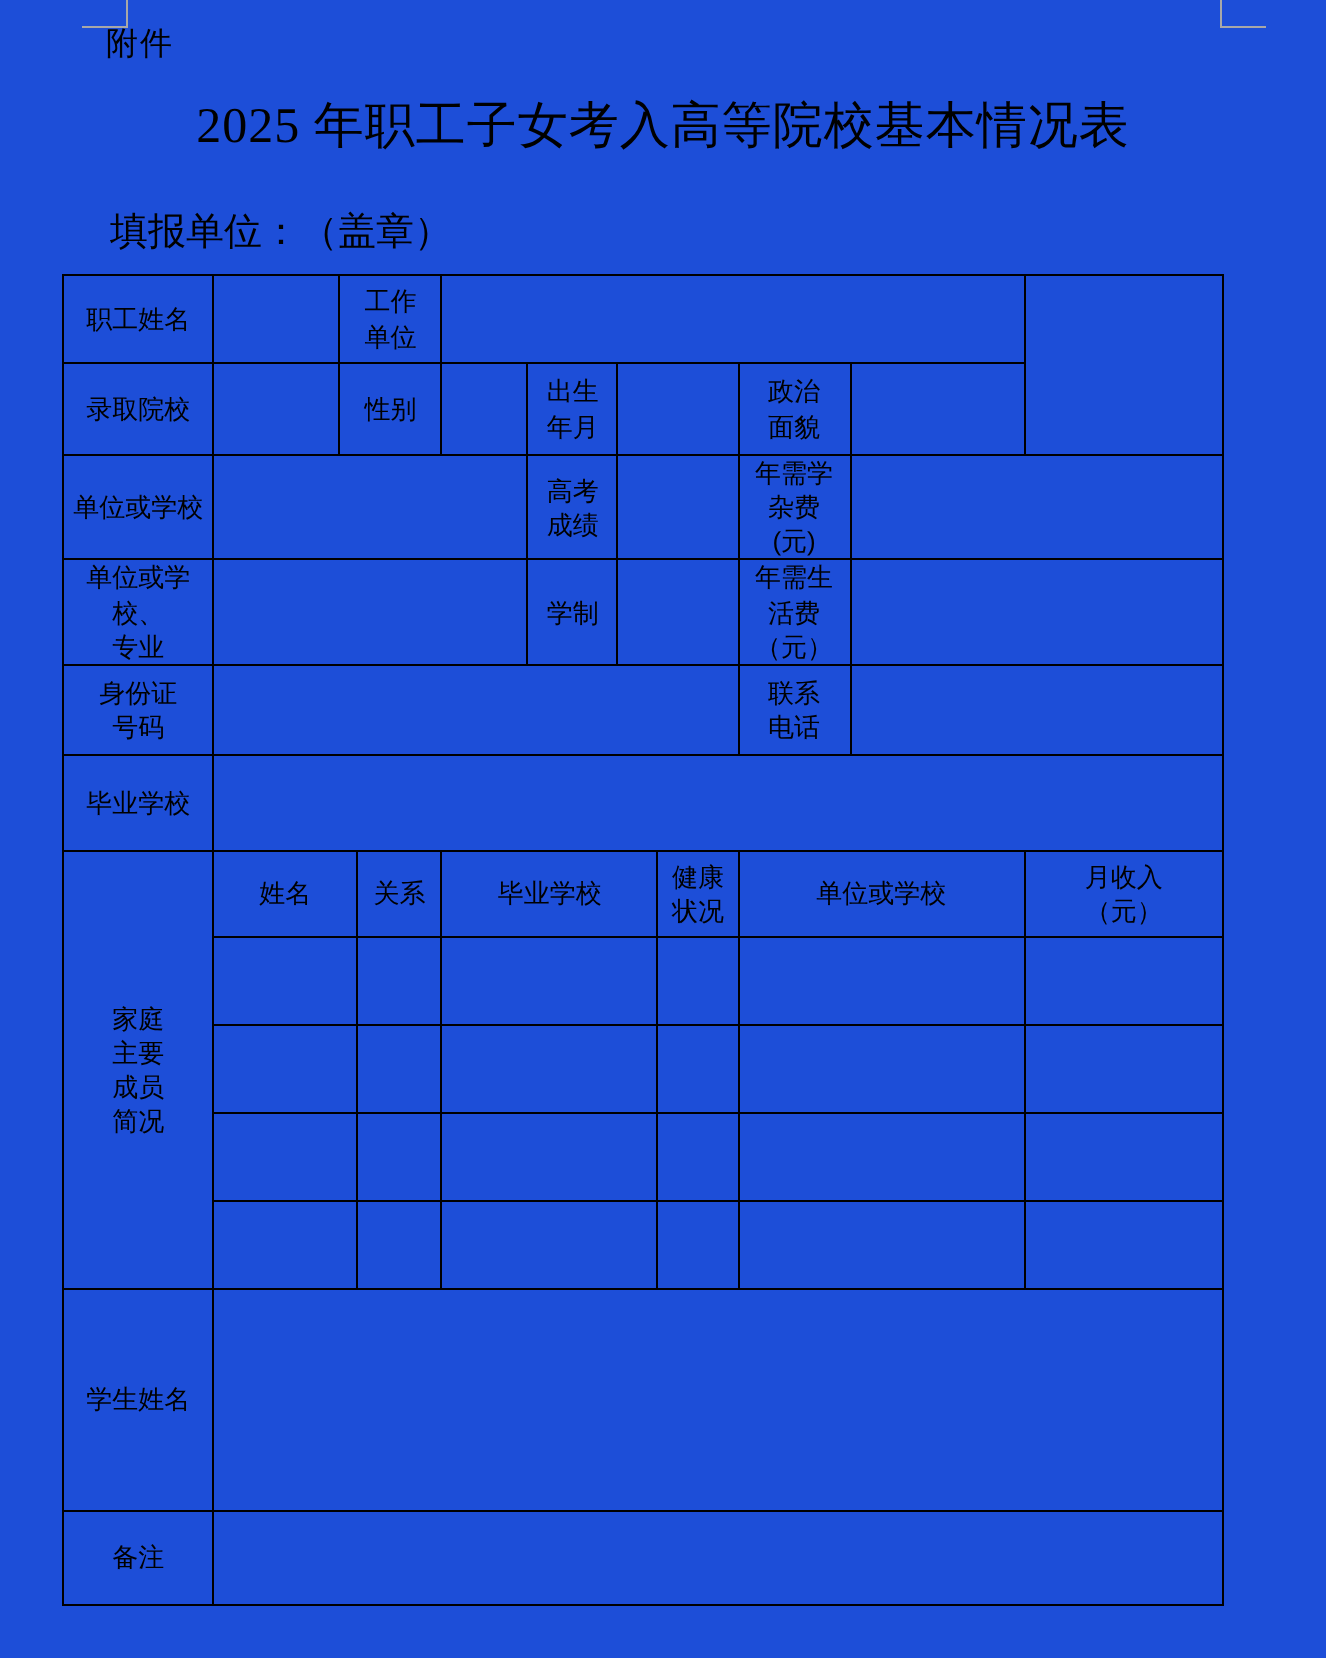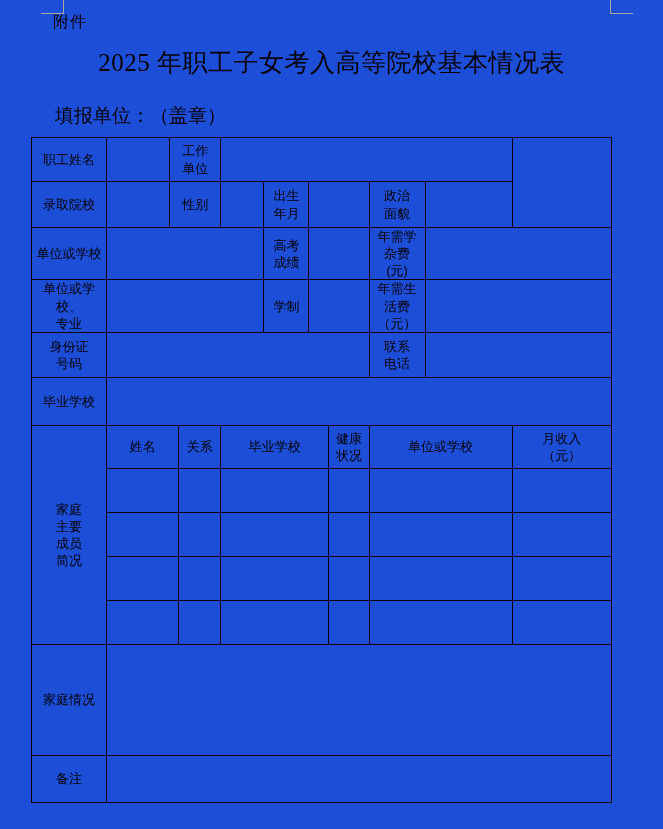--- a/index.html
+++ b/index.html
@@ -172,21 +172,21 @@
     <tr style="height:44px">
       <td class="blank" colspan="2"></td>
       <td class="blank"></td>
       <td class="blank" colspan="3"></td>
       <td class="blank"></td>
       <td class="blank" colspan="2"></td>
       <td class="blank"></td>
     </tr>
 
     <tr style="height:111px">
-      <td class="lbl">家庭情况</td>
+      <td class="lbl">学生姓名</td>
       <td class="blank" colspan="10"></td>
     </tr>
 
     <tr style="height:47px">
       <td class="lbl">备注</td>
       <td class="blank" colspan="10"></td>
     </tr>
   </tbody>
     </table>
 </div>

